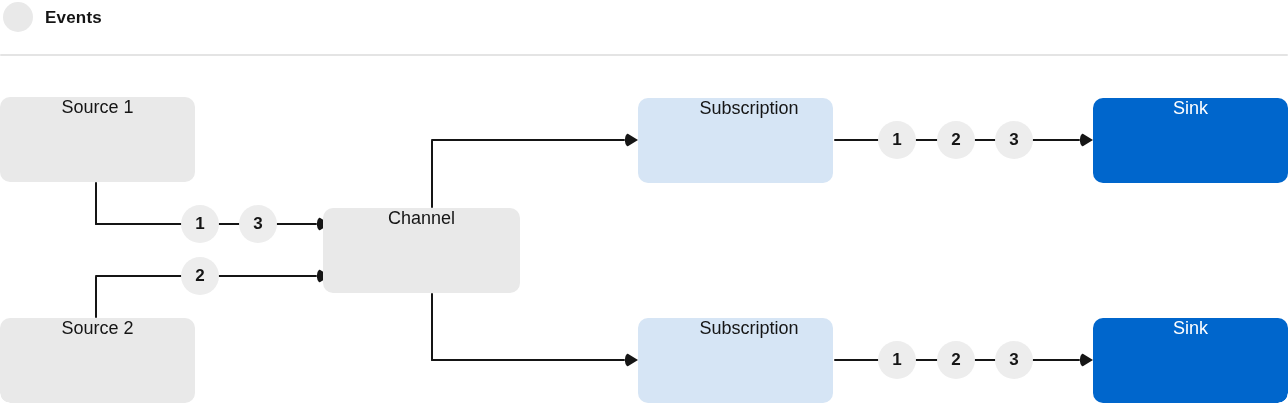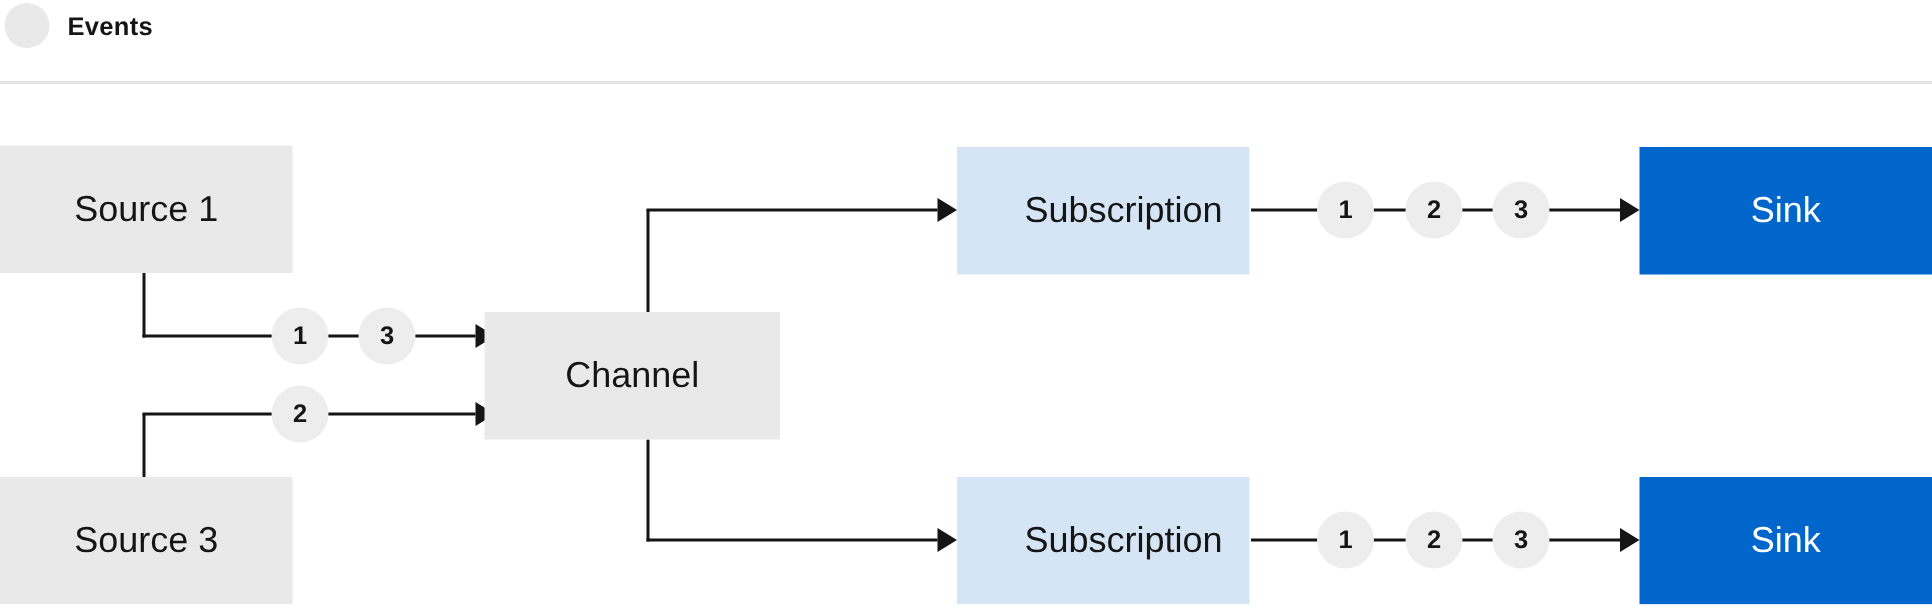--- a/index.html
+++ b/index.html
@@ -5,21 +5,21 @@
   :root {
     --gray-box: #e9e9e9;
     --light-blue-box: #d6e5f5;
     --blue-box: #0066cc;
     --event-circle: #ededed;
     --line: #151515;
     --text-dark: #151515;
     --text-on-blue: #ffffff;
     --divider: #e4e4e4;
   }
-  * { margin: 0; padding: 0; box-sizing: border-box; }
+  * { margin: 0; padding: 0; box-sizing: border-box; border-radius: 10px; }
   html, body { background: #ffffff; }
   body { font-family: "Liberation Sans", sans-serif; }
 
   #canvas {
     position: relative;
     width: 1288px;
     height: 403px;
     background: #ffffff;
     overflow: hidden;
   }
@@ -45,23 +45,23 @@
     position: absolute;
     left: 0; top: 54px;
     width: 1288px; height: 2px;
     background: var(--divider);
   }
 
   
   .node {
     position: absolute;
     display: flex;
-    align-items: center;
+    align-items: flex-start;
     justify-content: center;
-    font-size: 24px;
+    font-size: 18px;
     color: var(--text-dark);
   }
   .node.gray  { background: var(--gray-box); }
   .node.lblue { background: var(--light-blue-box); padding-left: 27px; }
   .node.blue  { background: var(--blue-box); color: var(--text-on-blue); }
 
   
   .line {
     position: absolute;
     background: var(--line);
@@ -118,21 +118,21 @@
   <div class="line" style="left:834px; top:139px; width:246px; height:2px;"></div>
   <div class="arrowhead" style="left:1080px; top:132px;"></div>
 
   <div class="line" style="left:834px; top:359px; width:246px; height:2px;"></div>
   <div class="arrowhead" style="left:1080px; top:352px;"></div>
 
   <div class="node gray" style="left:0; top:97px; width:195px; height:85px;">
     <span>Source 1</span>
   </div>
   <div class="node gray" style="left:0; top:318px; width:195px; height:85px;">
-    <span>Source 3</span>
+    <span>Source 2</span>
   </div>
   <div class="node gray" style="left:323px; top:208px; width:197px; height:85px;">
     <span>Channel</span>
   </div>
   <div class="node lblue" style="left:638px; top:98px; width:195px; height:85px;">
     <span>Subscription</span>
   </div>
   <div class="node lblue" style="left:638px; top:318px; width:195px; height:85px;">
     <span>Subscription</span>
   </div>

